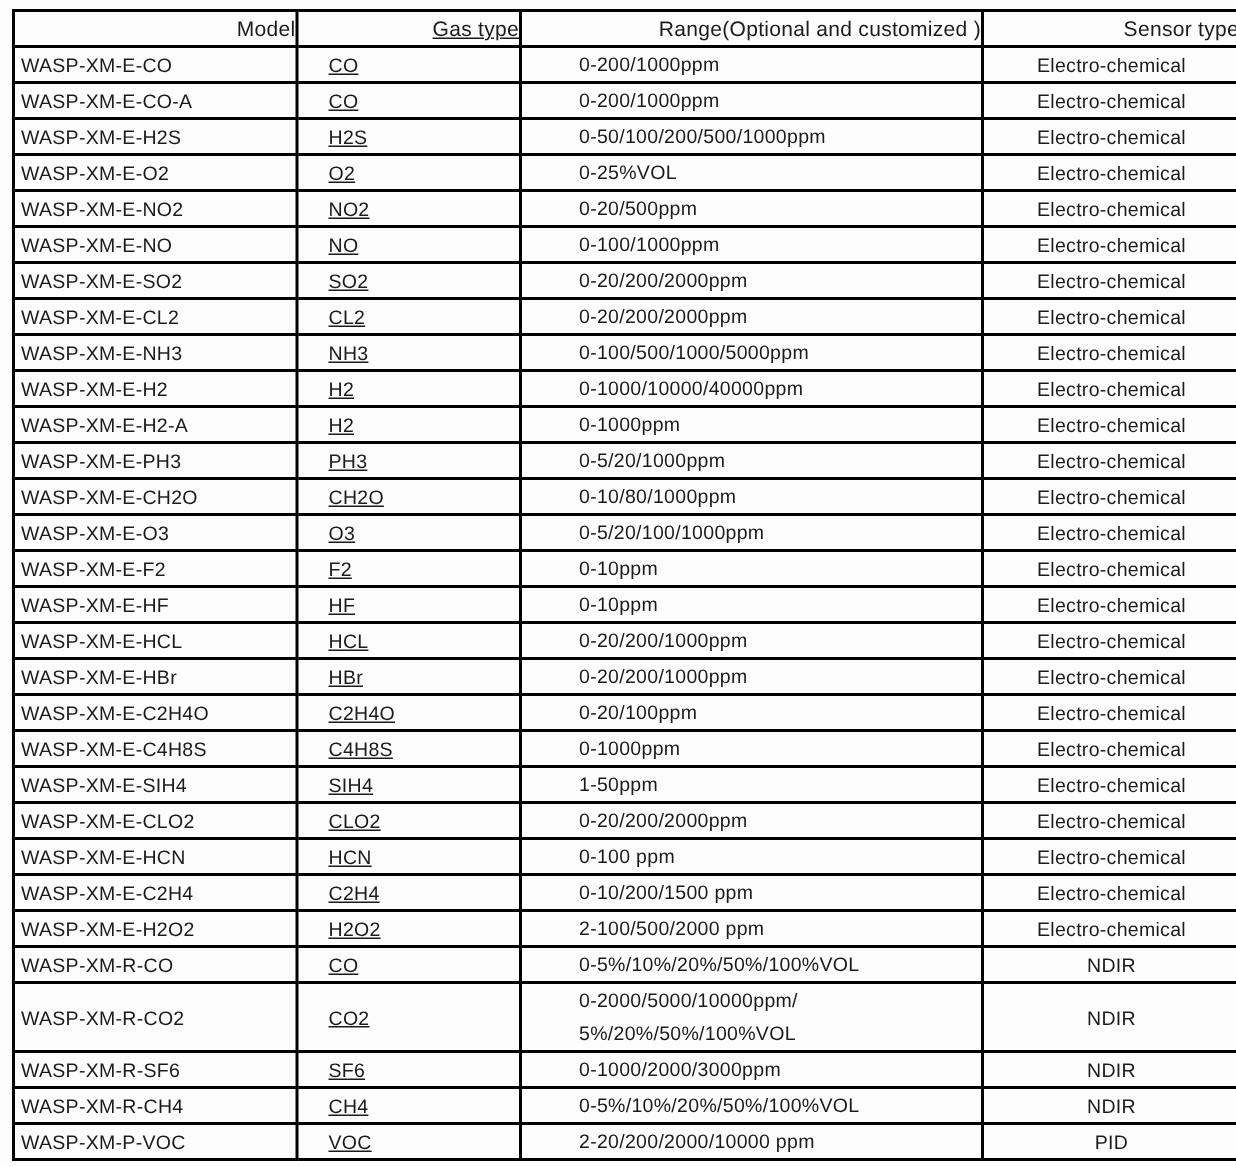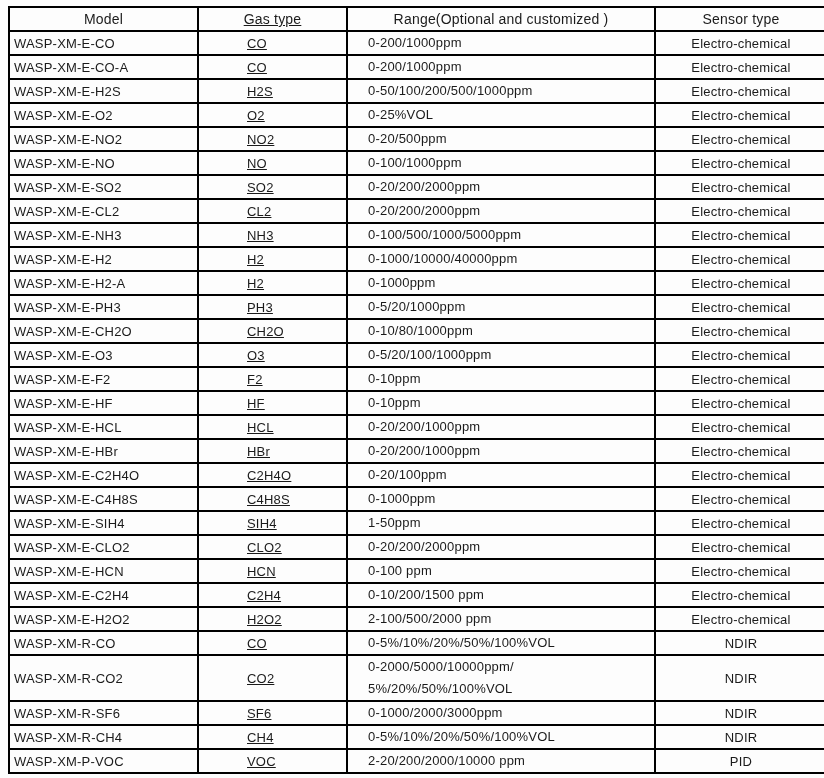--- a/index.html
+++ b/index.html
@@ -26,37 +26,37 @@
   .spec-table td {
     border: 2px solid #000;
     color: #1b1b1b;
     overflow: hidden;
     padding: 0;
   }
   .spec-table th {
     height: 22px;
     font-size: 14px;
     font-weight: normal;
-    text-align: center;
+    text-align: right;
     letter-spacing: 0.2px;
   }
   .spec-table td {
     height: 22px;
     font-size: 13px;
     letter-spacing: 0.2px;
     vertical-align: middle;
   }
   .c-model  { width: 187px; }
   .c-gas    { width: 147px; text-decoration: underline; }
   .c-range  { width: 306px; }
   .c-sensor { width: 170px; }
 
   td.c-model  { padding-left: 4px; }
-  td.c-gas    { padding-left: 48px; }
-  td.c-range  { padding-left: 20px; white-space: pre-line; line-height: 22px; }
+  td.c-gas    { padding-left: 20px; }
+  td.c-range  { padding-left: 38px; white-space: pre-line; line-height: 22px; }
   td.c-sensor { text-align: center; }
 </style>
 </head>
 <body>
 
 <table class="spec-table">
   <thead>
     <tr>
       <th class="c-model">Model</th>
       <th class="c-gas">Gas type</th>

